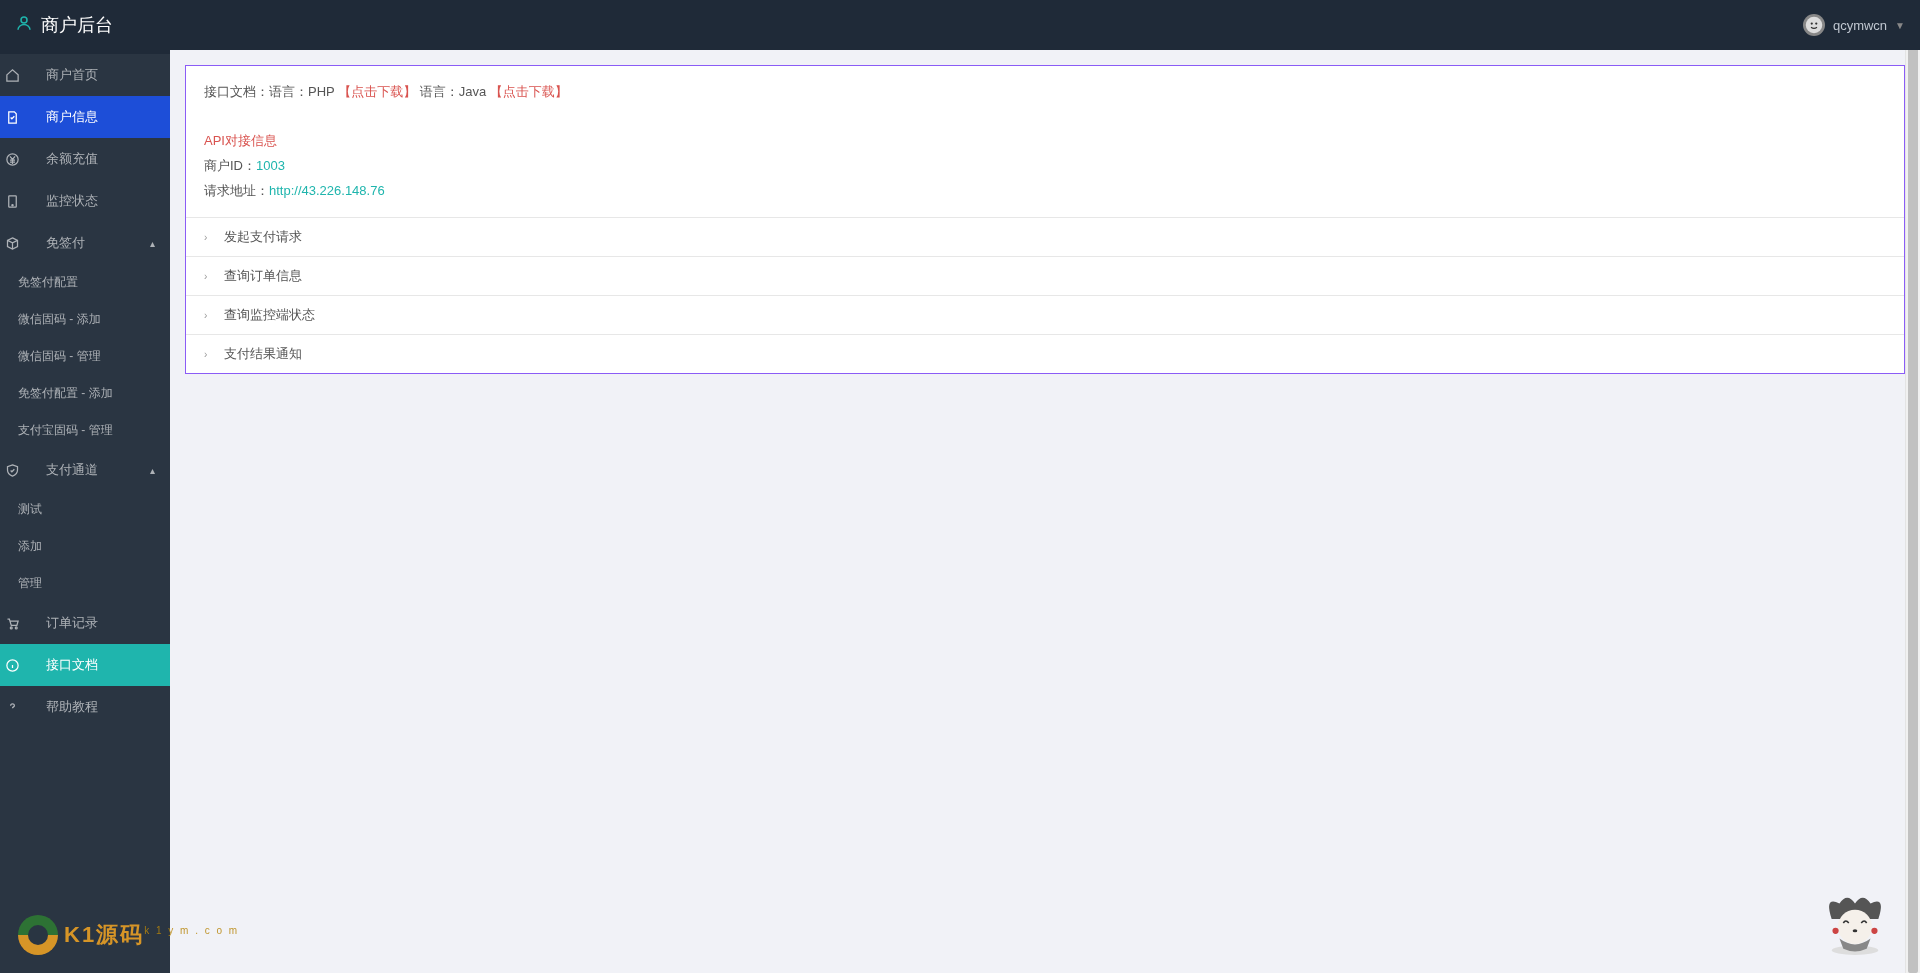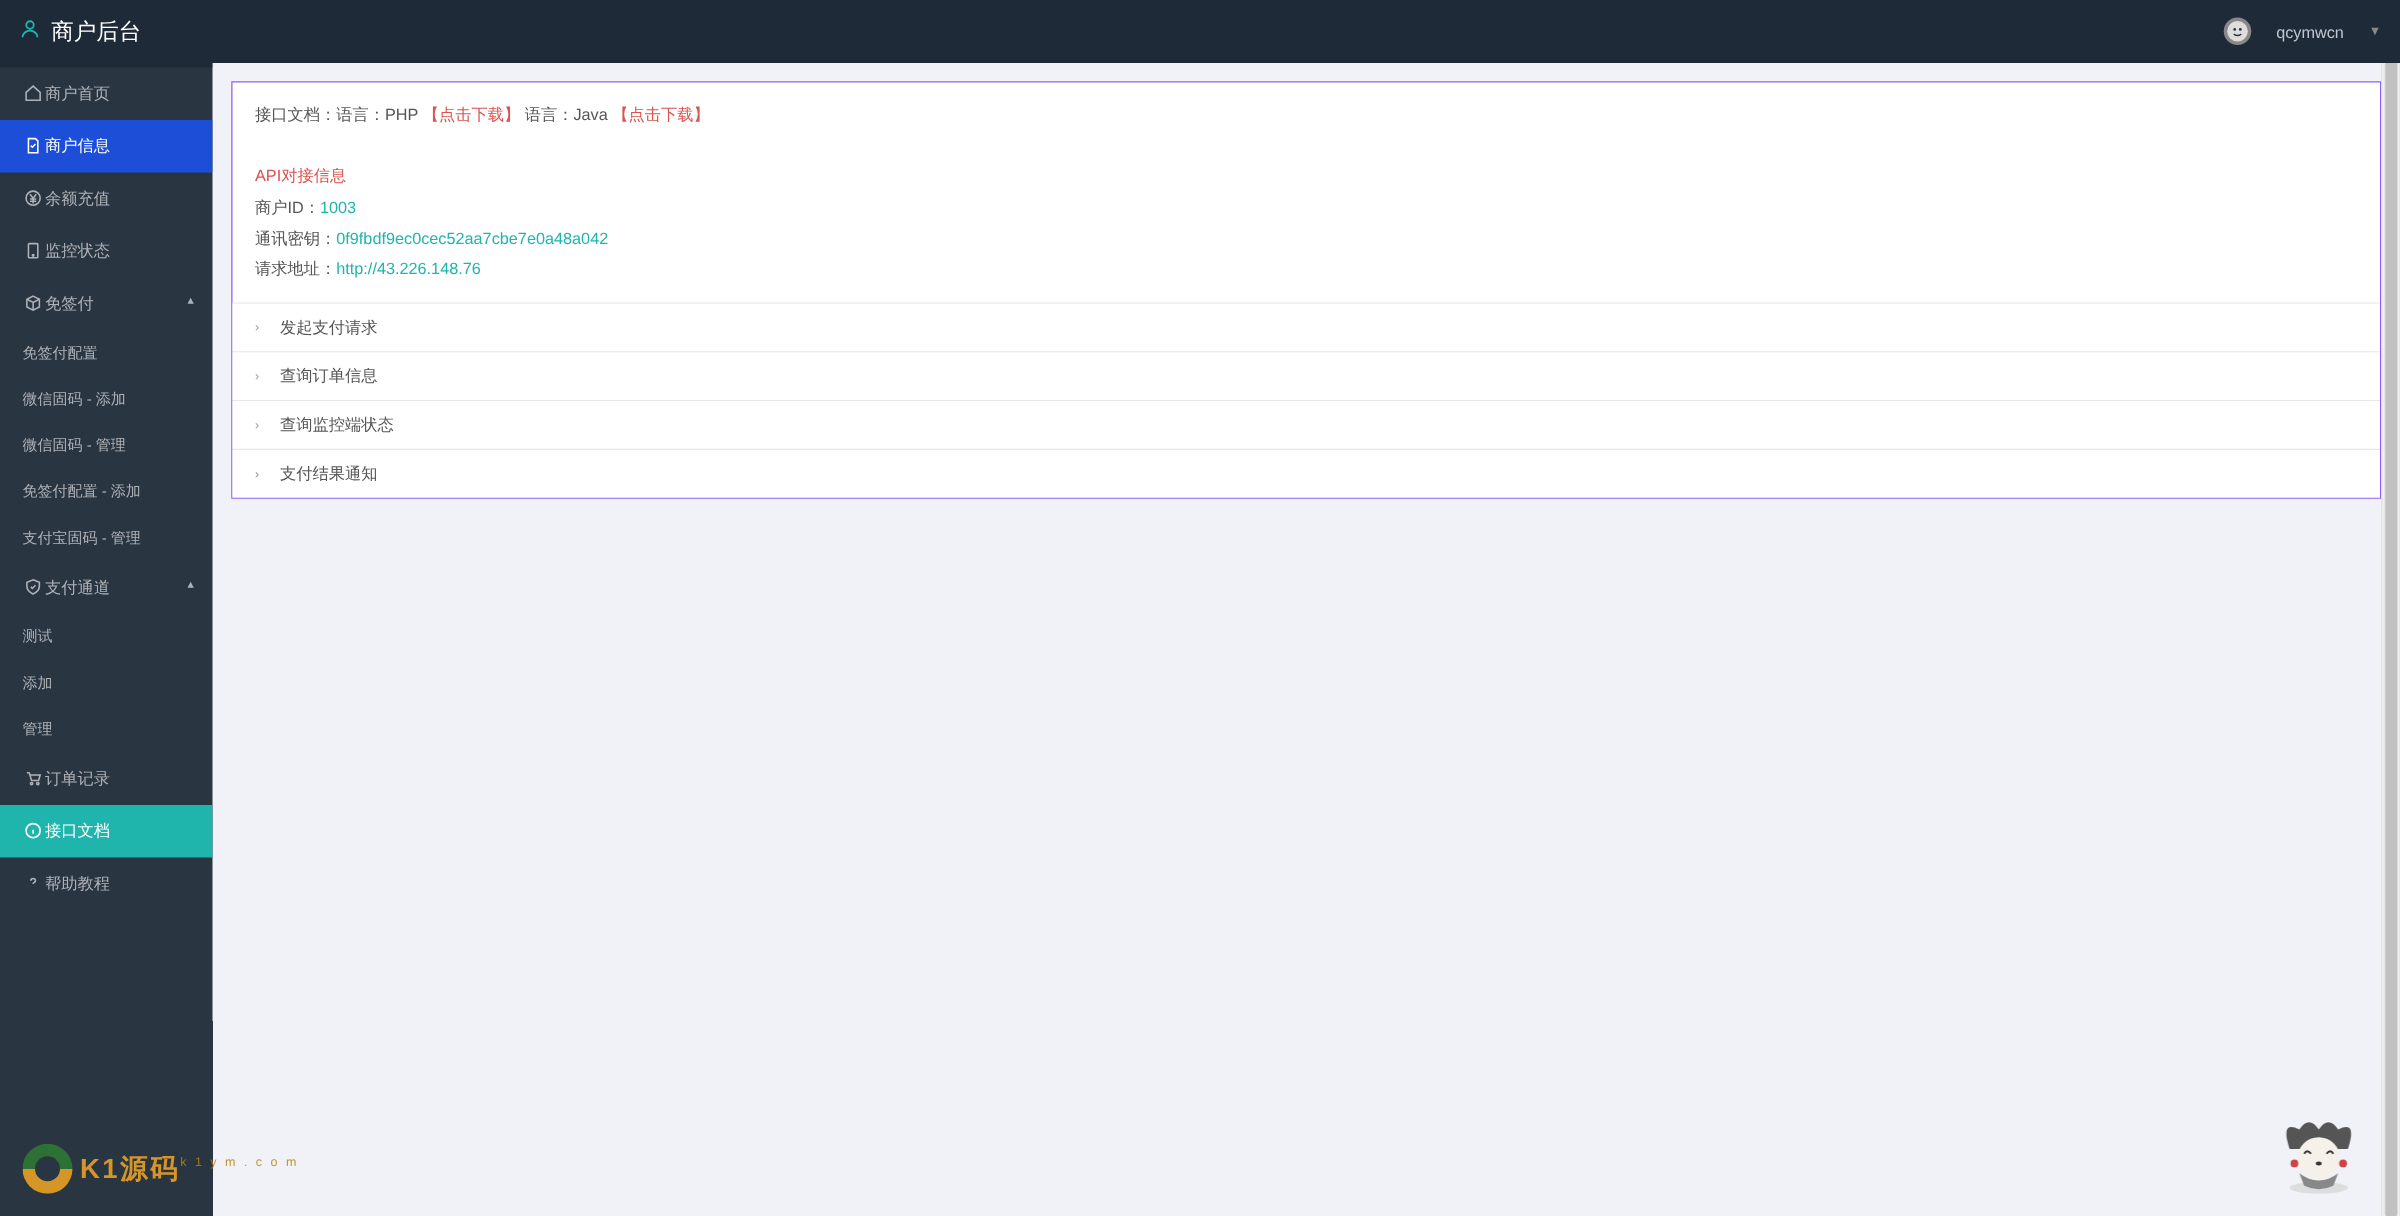--- a/index.html
+++ b/index.html
@@ -1,28 +1,28 @@
 <!DOCTYPE html>
 <html><head>
 <meta charset="utf-8">
 <style>
 * { margin: 0; padding: 0; box-sizing: border-box; }
 body { font-family: "Microsoft YaHei", Arial, sans-serif; font-size: 13px; background: #f1f2f7; color: #333; overflow: hidden; }
 
 .header { height: 50px; background: #1f2a38; display: flex; align-items: center; justify-content: space-between; padding: 0 15px; position: fixed; top: 0; left: 0; right: 0; z-index: 100; }
 .logo { display: flex; align-items: center; gap: 8px; color: #fff; font-size: 18px; }
 .logo svg { width: 18px; height: 18px; }
-.user-area { display: flex; align-items: center; gap: 20px; color: #c0c7d0; font-size: 13px; cursor: pointer; }
+.user-area { display: flex; align-items: center; gap: 8px; color: #c0c7d0; font-size: 13px; cursor: pointer; }
 .user-area .avatar { width: 22px; height: 22px; border-radius: 50%; background: #888; display: flex; align-items: center; justify-content: center; }
 .user-area .avatar svg { width: 18px; height: 18px; }
 .user-area .caret { font-size: 10px; color: #888; }
 
 .sidebar { width: 170px; background: #2a3542; position: fixed; top: 50px; bottom: 0; left: 0; overflow-y: auto; }
 .sidebar .topedge { height: 4px; background: #1f2a38; }
-.nav-item { display: flex; padding: 12px 18px; color: #aeb2b7; cursor: pointer; gap: 2px; font-size: 13px; position: relative; }
+.nav-item { display: flex; align-items: center; padding: 12px 4px; color: #aeb2b7; cursor: pointer; gap: 26px; font-size: 13px; position: relative; }
 .nav-item.active { background: #1fb5ad; color: #fff; }
 .nav-item.active-dark { background: #1d4ed8; color: #fff; }
 .nav-item .icon { width: 16px; height: 16px; display: flex; align-items: center; justify-content: center; flex-shrink: 0; }
 .nav-item .icon svg { width: 15px; height: 15px; }
 .nav-item .arrow { position: absolute; right: 15px; font-size: 10px; }
 .nav-sub { padding: 10px 18px 10px 18px; color: #aeb2b7; cursor: pointer; font-size: 12px; }
 
 .main { margin-left: 170px; margin-top: 50px; padding: 15px; height: calc(100vh - 50px); overflow-y: auto; }
 .panel { background: #fff; border: 1px solid #8b5cf6; margin-bottom: 0; }
 .panel-body { padding: 14px 18px; font-size: 13px; color: #555; line-height: 1.9; }
@@ -185,23 +185,20 @@
       <div>
         <span>接口文档：语言：PHP</span>
         <span class="red">【点击下载】</span>
         <span>语言：Java</span>
         <span class="red">【点击下载】</span>
       </div>
       <br>
       <div class="red">API对接信息</div>
       <div>
         <span>商户ID：</span><span class="teal">1003</span>
-      </div>
-      <div>
-        <span>通讯密钥：</span><span class="teal">0f9fbdf9ec0cec52aa7cbe7e0a48a042</span>
       </div>
       <div>
         <span>请求地址：</span><span class="teal">http://43.226.148.76</span>
       </div>
     </div>
 
     <div class="accordion-item">
       <div class="accordion-head">
         <span class="chev">›</span>
         <span>发起支付请求</span>

